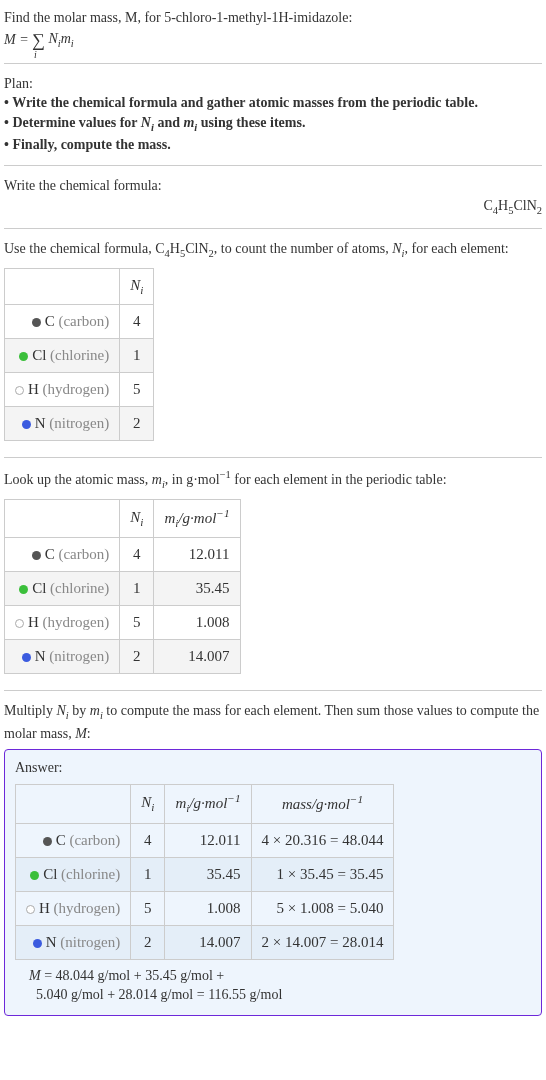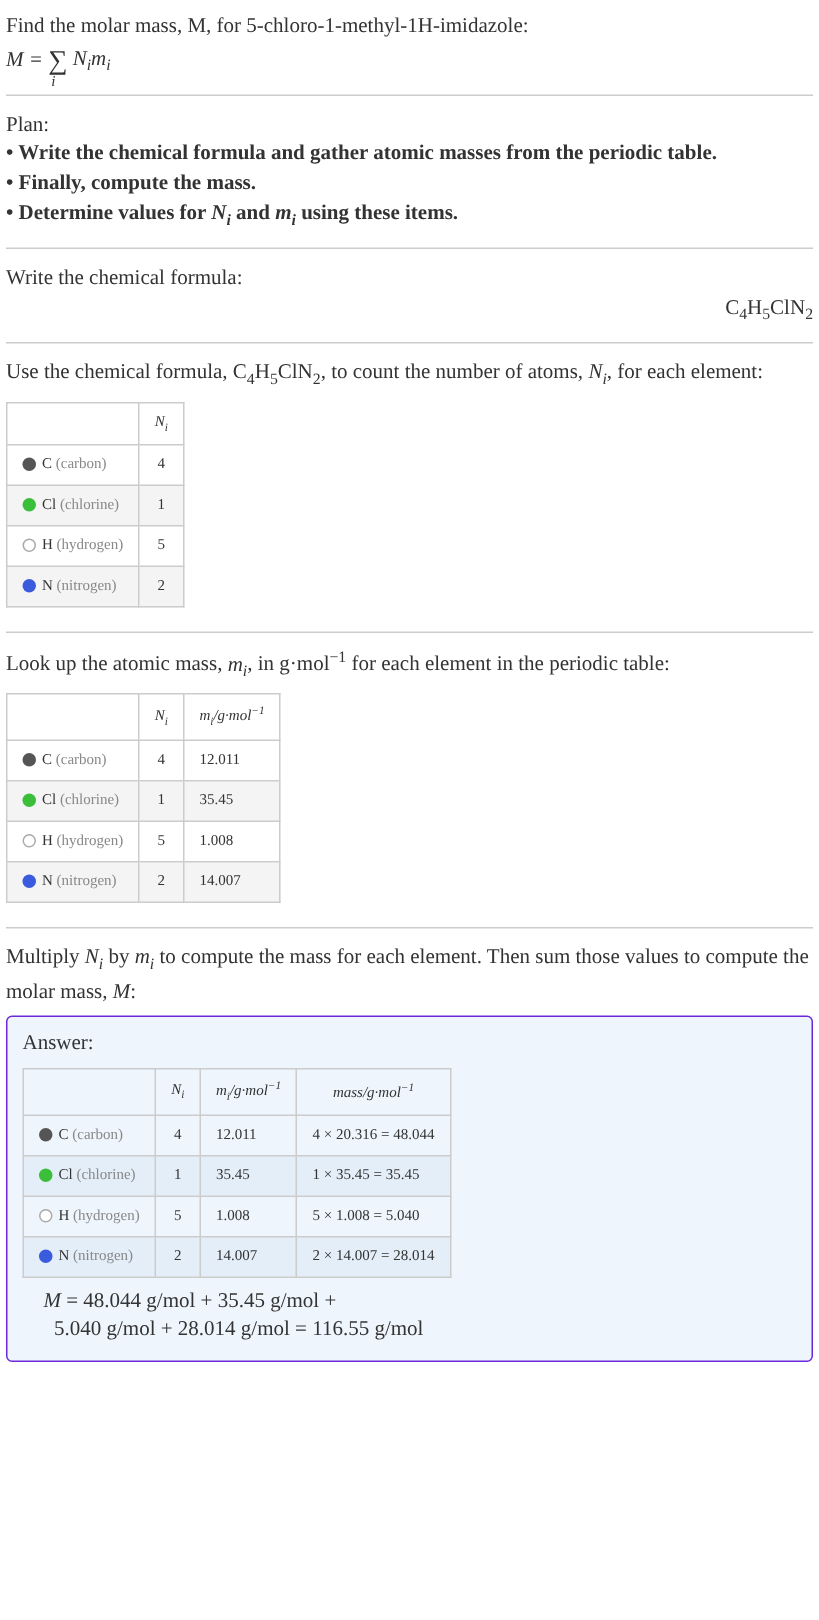--- a/index.html
+++ b/index.html
@@ -18,26 +18,26 @@
 sub { font-size: 0.75em; vertical-align: sub; }
 sup { font-size: 0.75em; vertical-align: super; }
 hr.sep {
   border: none;
   border-top: 1px solid #ccc;
   margin: 8px 0;
 }
 table {
   border-collapse: collapse;
   margin: 6px 0;
-  font-size: 10px;
+  font-size: 15px;
 }
 th, td {
   border: 1px solid #ccc;
   padding: 6px 10px;
-  text-align: left;
+  text-align: right;
 }
 th {
   font-weight: normal;
   font-style: italic;
   text-align: center;
 }
 tr:nth-child(even) td { background: #f4f4f4; }
 tr:nth-child(odd) td { background: #fff; }
 thead th { background: #fff; }
 td.num { text-align: center; }
@@ -87,22 +87,22 @@
     <span class="ital">N<sub>i</sub>m<sub>i</sub></span>
   </div>
 </div>
 
 <hr class="sep">
 
 <div class="section">
   <div>Plan:</div>
   <ul class="bul">
     <li>Write the chemical formula and gather atomic masses from the periodic table.</li>
+    <li>Determine values for <span class="ital">N<sub>i</sub></span> and <span class="ital">m<sub>i</sub></span> using these items.</li>
     <li>Finally, compute the mass.</li>
-    <li>Determine values for <span class="ital">N<sub>i</sub></span> and <span class="ital">m<sub>i</sub></span> using these items.</li>
   </ul>
 </div>
 
 <hr class="sep">
 
 <div class="section">
   <div>Write the chemical formula:</div>
   <div class="formula">C<sub>4</sub>H<sub>5</sub>ClN<sub>2</sub></div>
 </div>
 

